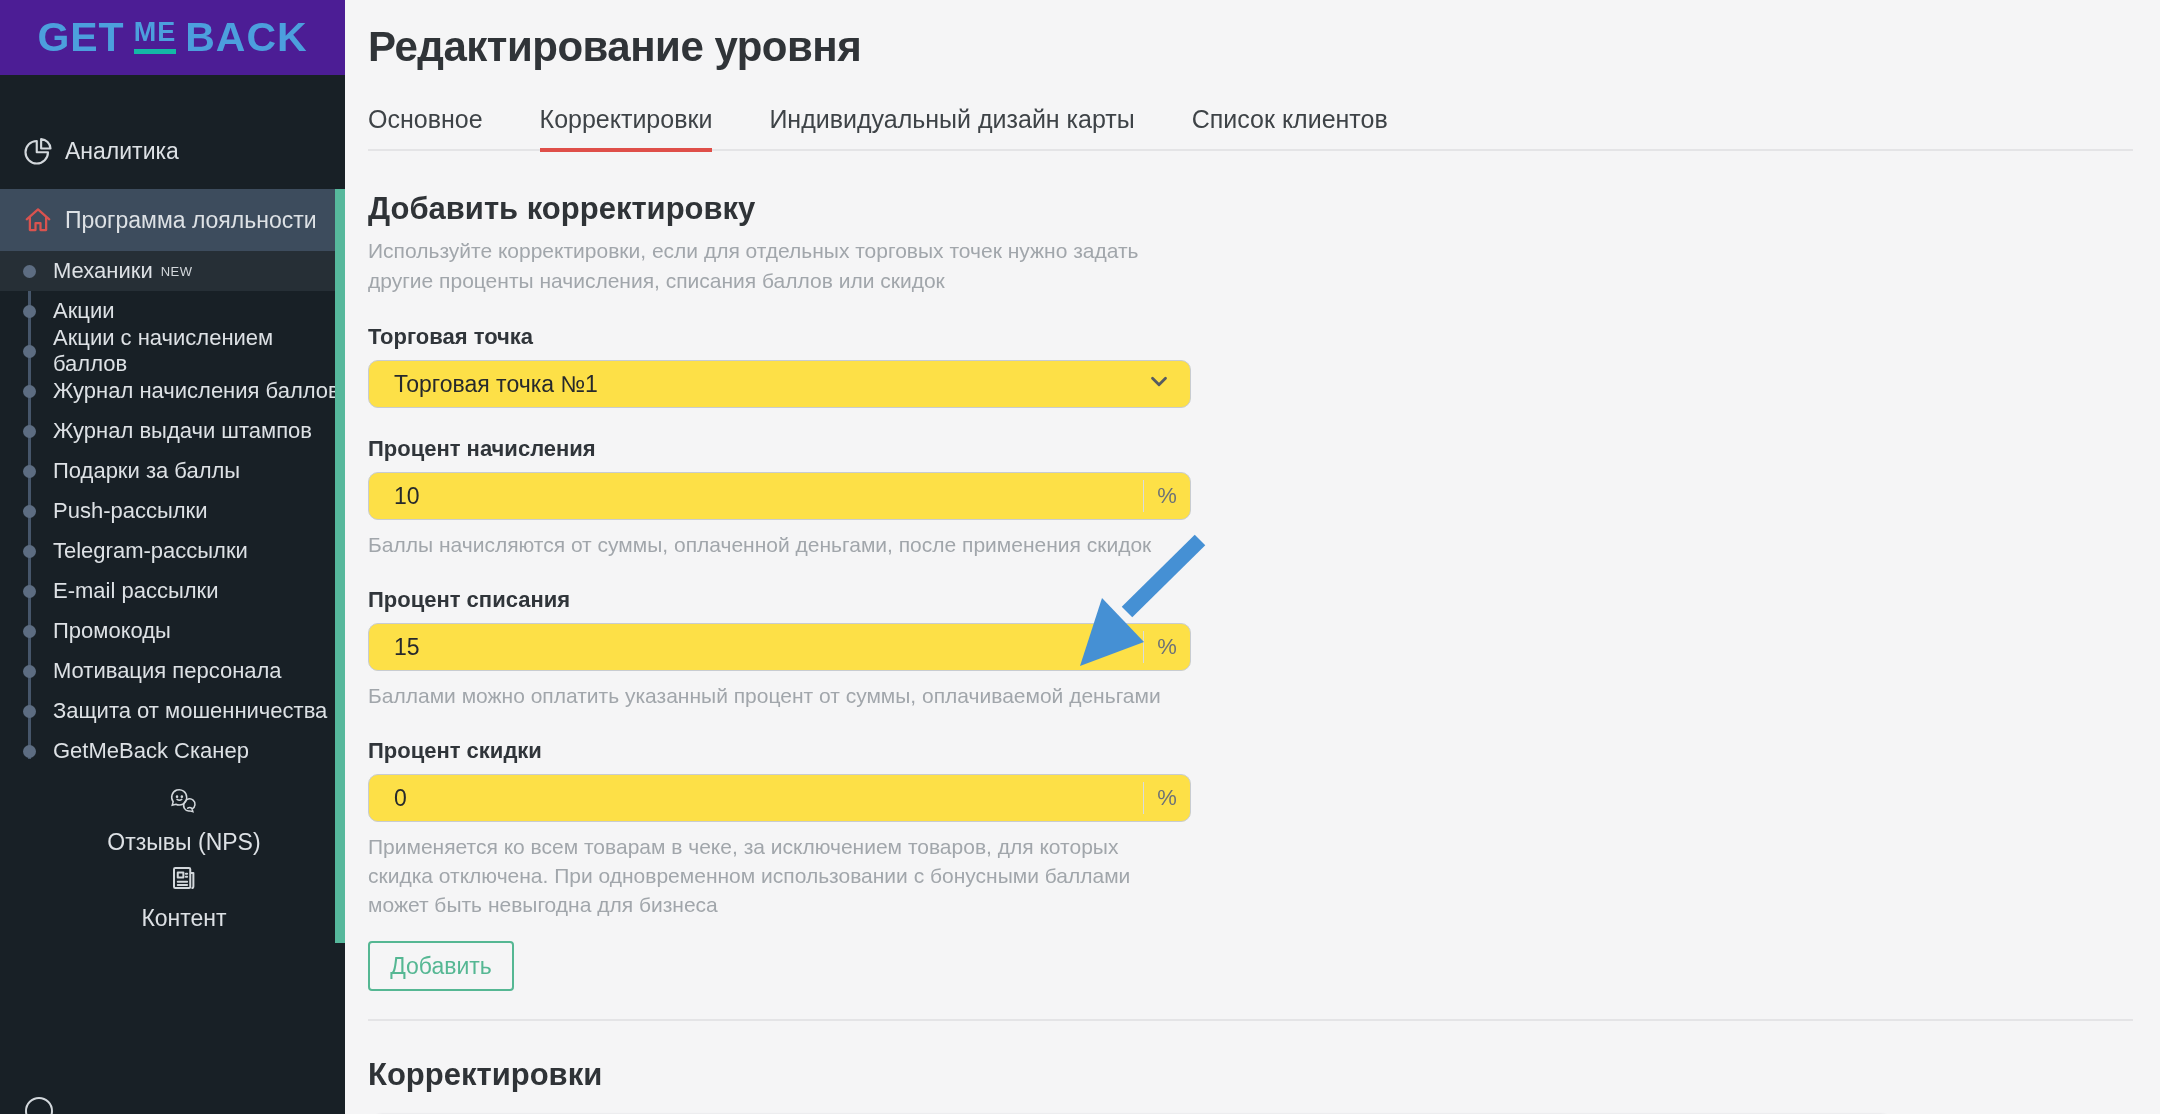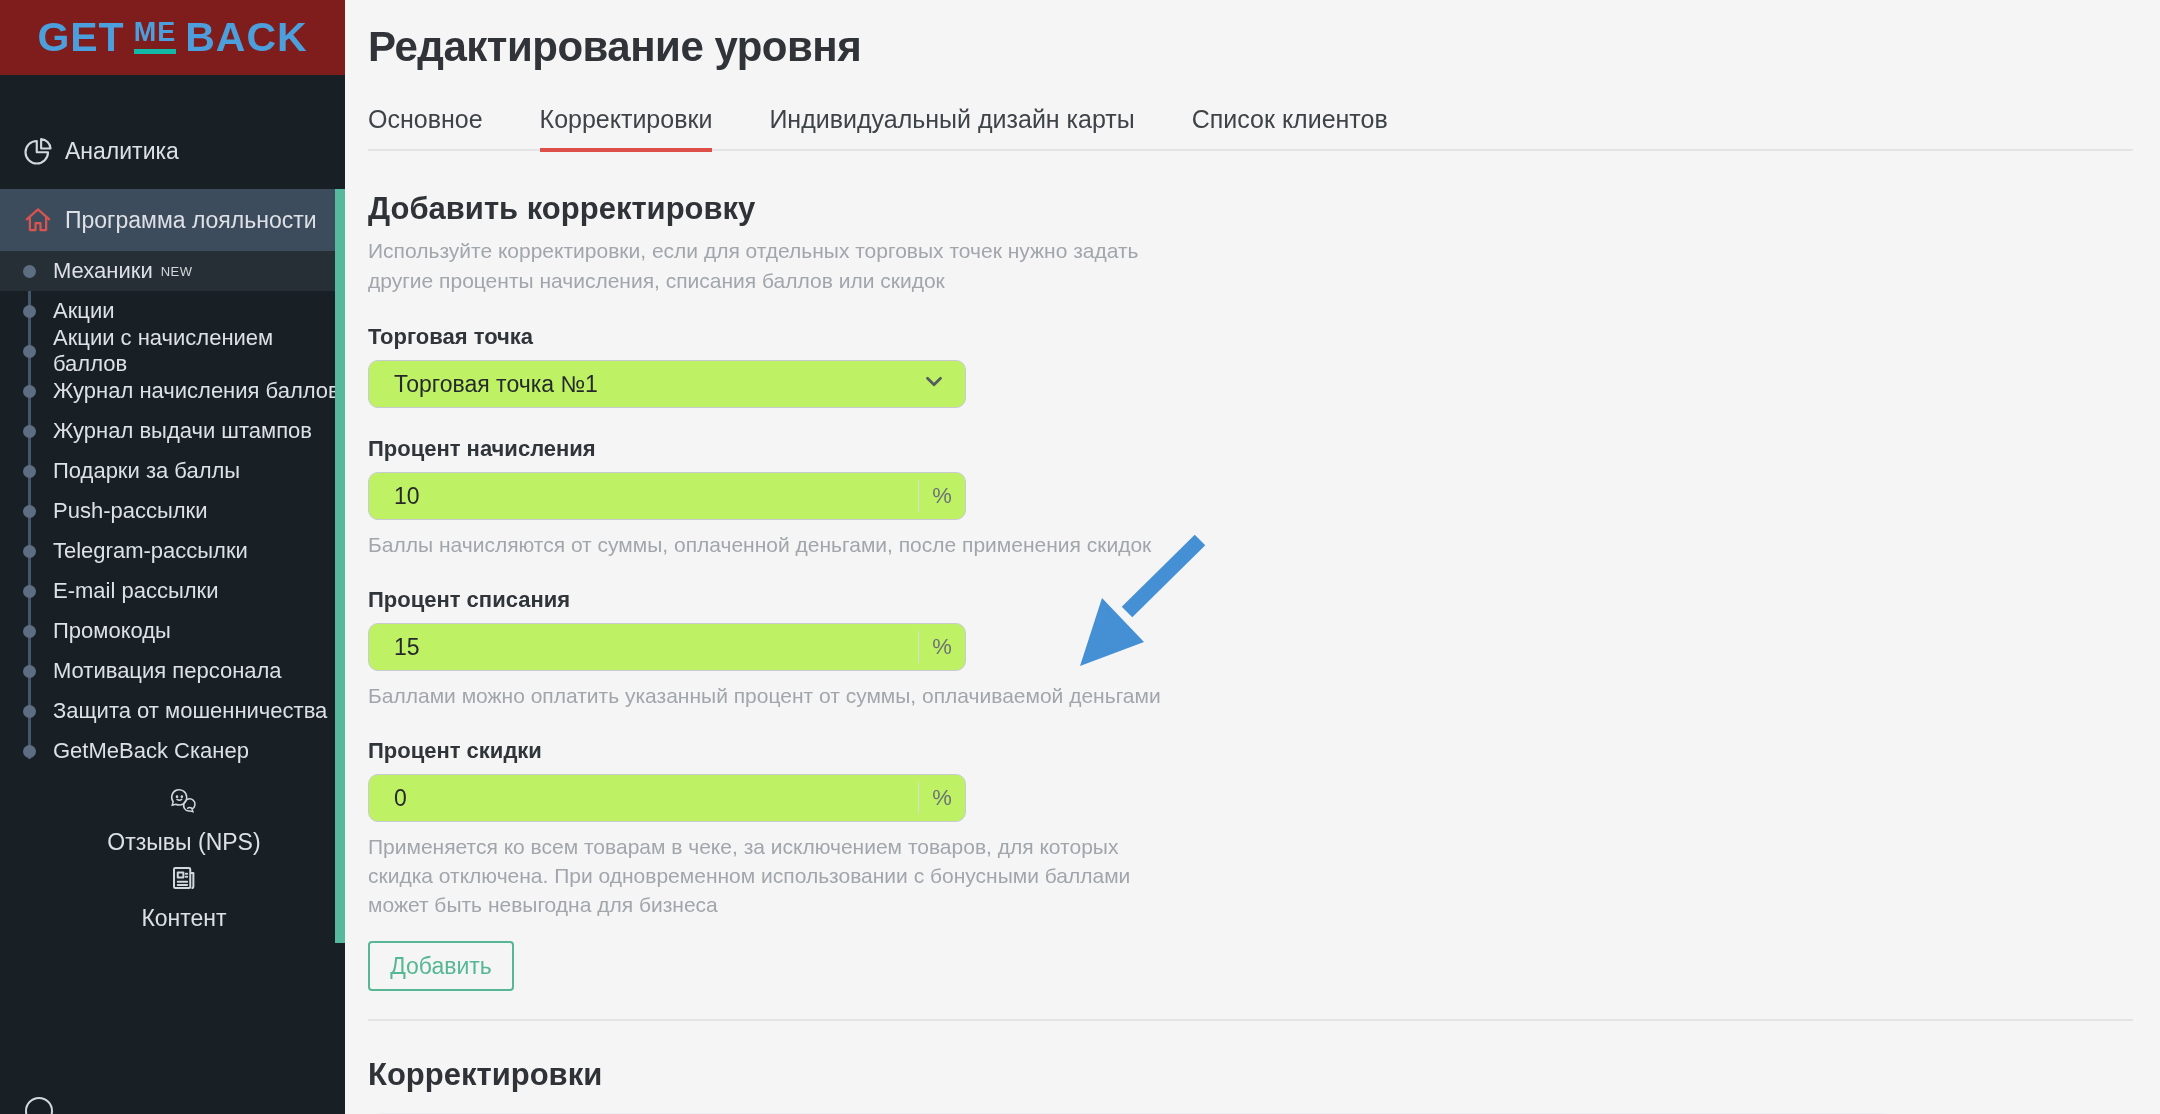--- a/index.html
+++ b/index.html
@@ -2,21 +2,21 @@
 <html lang="ru"><head>
 <meta charset="utf-8">
 <style>
   * { margin:0; padding:0; box-sizing:border-box; }
   html,body { background:#f5f5f6; }
   body { font-family:"Liberation Sans","DejaVu Sans",sans-serif; }
   .app { position:relative; width:2160px; height:1114px; overflow:hidden; display:flex; background:#f5f5f6; }
 
   
   .sidebar { position:relative; width:345px; flex:0 0 345px; background:#182026; overflow:hidden; }
-  .logo { height:75px; background:#7f1d1d; display:flex; align-items:center; justify-content:center; gap:6px; }
+  .logo { height:75px; background:#4c1d95; display:flex; align-items:center; justify-content:center; gap:6px; }
   .logo .big { color:#4c9fdd; font-size:41px; font-weight:700; letter-spacing:1px; }
   .logo .small { color:#4c9fdd; font-size:27px; font-weight:700; letter-spacing:1px; border-bottom:5px solid #14b8a6; padding-bottom:1px; margin:0 3px; transform:translateY(-2px); }
   .nav-item { display:flex; align-items:center; gap:12px; padding-left:23px; height:76px; color:#dde1e5; font-size:23px; cursor:pointer; }
   .nav-item .nicon { width:30px; height:30px; flex:0 0 30px; display:flex; align-items:center; justify-content:center; }
   .nav-item.first { margin-top:38px; }
   .nav-item.active { background:#3d4c5d; height:62px; }
   .submenu { position:relative; padding:0; }
   .submenu::before { content:""; position:absolute; left:28px; top:10px; bottom:12px; width:3px; background:#46566a; }
   .sub-item { position:relative; height:40px; display:flex; align-items:center; padding-left:53px; color:#dde1e5; font-size:22px; cursor:pointer; }
   .sub-item .dot { position:absolute; left:23px; width:13px; height:13px; border-radius:50%; background:#5d6d82; }
@@ -28,21 +28,21 @@
 
   
   .main { flex:1 1 auto; padding:0 27px 0 23px; }
   .page-title { margin-top:23px; font-size:42px; font-weight:700; color:#303438; letter-spacing:-0.5px; }
   .tabs { display:flex; gap:57px; margin-top:34px; border-bottom:2px solid #e4e4e6; }
   .tab { font-size:25px; color:#3e4347; padding-bottom:14px; cursor:pointer; }
   .tab.active { border-bottom:4px solid #df4f49; margin-bottom:-3px; }
   .section-heading { margin-top:40px; font-size:31px; font-weight:700; color:#2f3337; }
   .section-desc { margin-top:9px; font-size:21px; line-height:30px; color:#a1a6ab; max-width:820px; }
   .field-label { margin-top:28px; font-size:22px; font-weight:700; color:#30353a; }
-  .control { margin-top:10px; width:598px; height:48px; background:#bef264; border:1px solid #c8ccd1; border-radius:10px; display:flex; align-items:center; padding-left:25px; font-size:23px; color:#26292c; }
+  .control { margin-top:10px; width:823px; height:48px; background:#fde047; border:1px solid #c8ccd1; border-radius:10px; display:flex; align-items:center; padding-left:25px; font-size:23px; color:#26292c; }
   .select-box { justify-content:space-between; padding-right:18px; cursor:pointer; }
   .control input { flex:1 1 auto; min-width:0; border:none; outline:none; font-size:23px; color:#26292c; background:transparent; font-family:inherit; height:100%; }
   .vdiv { width:1px; height:32px; background:#d9dcdf; flex:0 0 1px; }
   .pct { width:46px; text-align:center; font-size:22px; color:#6c7177; flex:0 0 46px; }
   .help { margin-top:10px; font-size:21px; line-height:29px; color:#a1a6ab; max-width:810px; }
   .add-btn { margin-top:22px; width:146px; height:50px; background:transparent; border:2px solid #55b793; border-radius:4px; color:#55b793; font-size:23px; font-family:inherit; cursor:pointer; display:block; }
   .hdivider { margin-top:28px; height:2px; background:#e4e4e6; }
   .list-heading { margin-top:36px; font-size:31px; font-weight:700; color:#2f3337; }
   .empty-card { margin-top:20px; width:1527px; max-width:100%; height:97px; background:#fff; border:1px solid #ededef; border-radius:14px; box-shadow:0 1px 3px rgba(0,0,0,.04); display:flex; align-items:center; justify-content:center; font-size:22px; color:#34383c; }
   .arrow-wrap { position:absolute; left:1072px; top:530px; width:150px; height:150px; pointer-events:none; }

